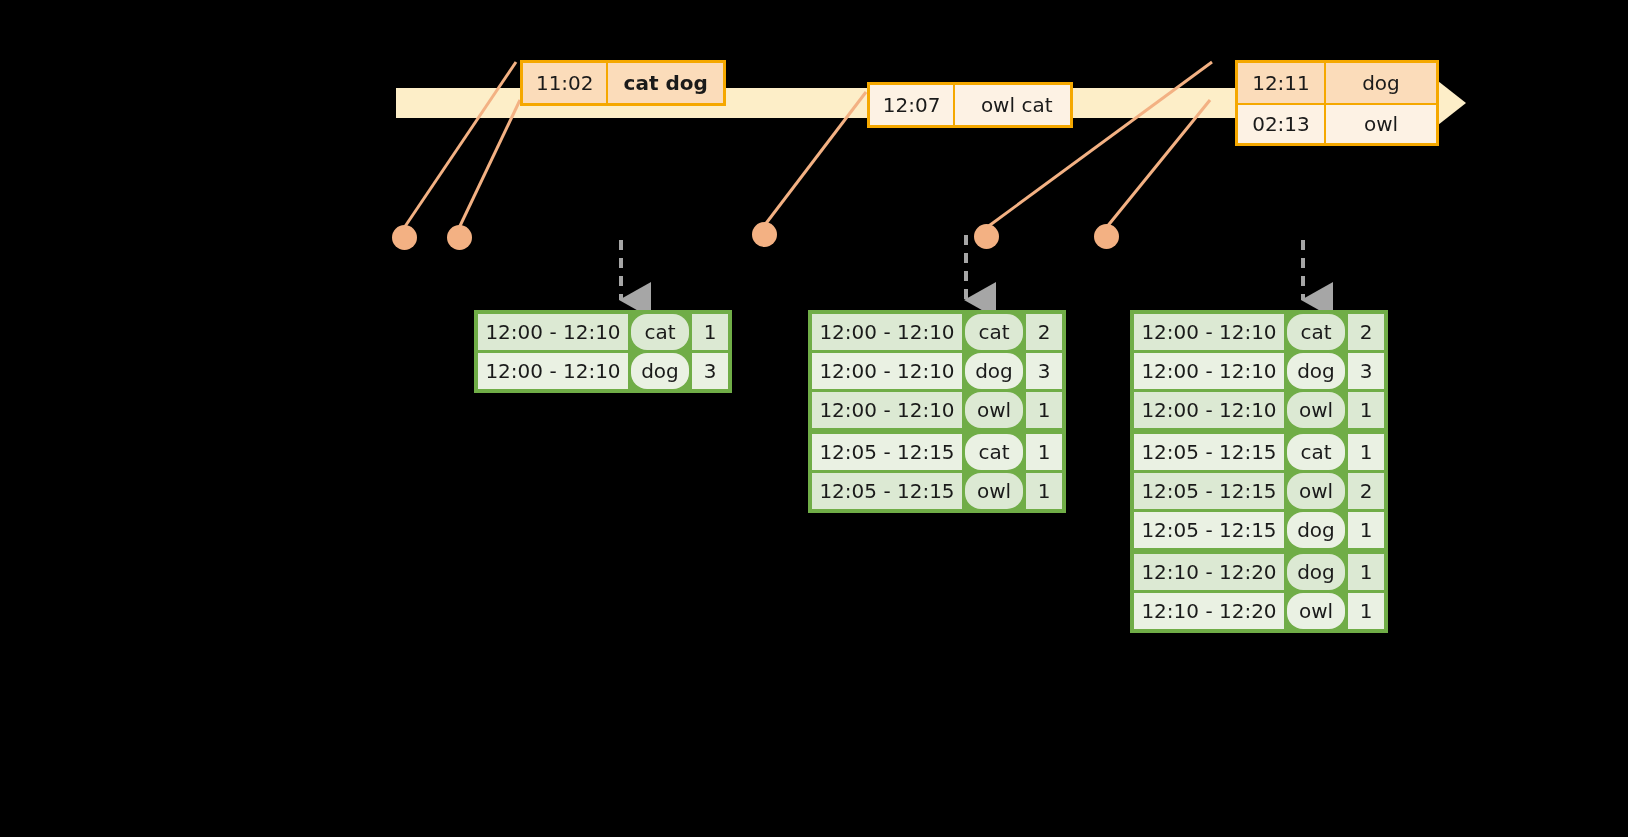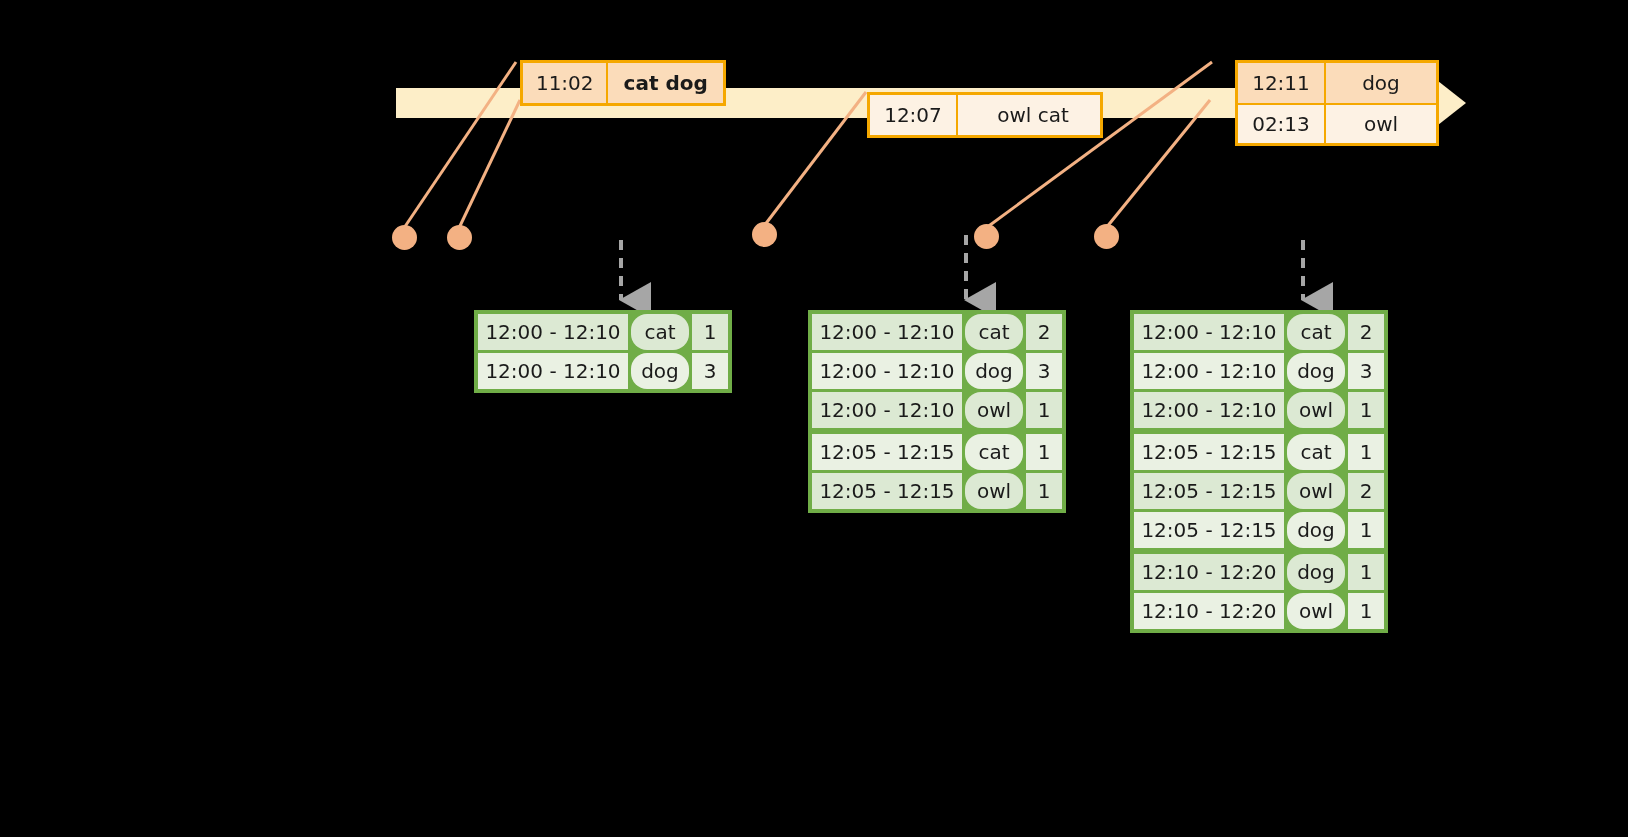--- a/index.html
+++ b/index.html
@@ -59,21 +59,21 @@
     justify-content: center;
     color: #1a1a1a;
     font-size: 20px;
     white-space: nowrap;
   }
   .evt-time { width: 86px; }
   .evt-words { flex: 1 1 auto; border-left: 2px solid #f5a800; }
 
   #evt-a { left: 520px; top: 60px; width: 206px; }
   #evt-a .evt-words { width: 120px; font-weight: bold; }
-  #evt-b { left: 867px; top: 92px; width: 236px; }
+  #evt-b { left: 867px; top: 82px; width: 206px; }
   #evt-b .evt-words { width: 120px; padding-left: 8px; }
   #evt-c { left: 1213px; top: 60px; width: 204px; margin-left: 22px; }
   #evt-c .evt-words { width: 96px; }
 
   
   .dot {
     position: absolute;
     width: 25px; height: 25px;
     border-radius: 50%;
     background: #f3b183;

